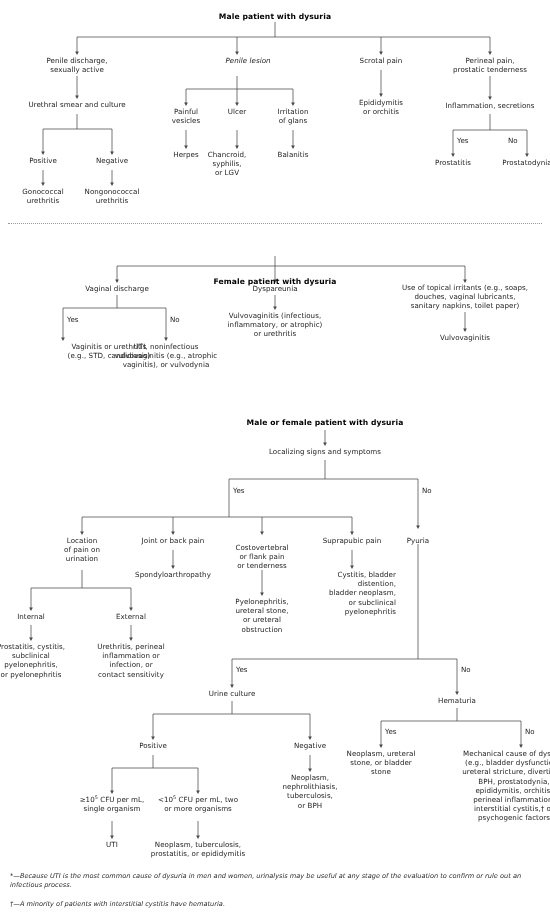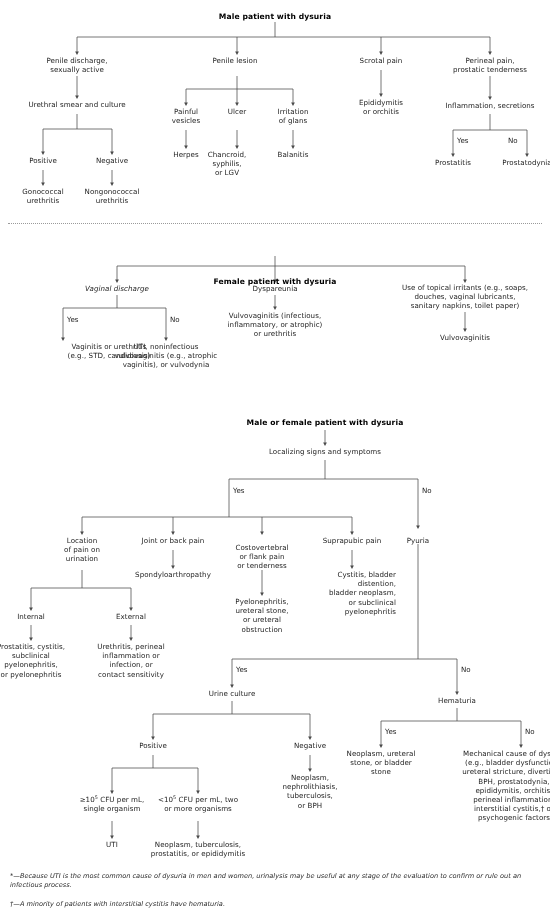--- a/index.html
+++ b/index.html
@@ -179,21 +179,21 @@
   <div class="node ctr" style="left:77px;top:56px;width:120px;">Penile discharge,
 sexually active</div>
   <div class="node ctr" style="left:77px;top:100px;width:150px;">Urethral smear and culture</div>
   <div class="node ctr" style="left:43px;top:156px;width:60px;">Positive</div>
   <div class="node ctr" style="left:112px;top:156px;width:60px;">Negative</div>
   <div class="node ctr" style="left:43px;top:187px;width:86px;">Gonococcal
 urethritis</div>
   <div class="node ctr" style="left:112px;top:187px;width:100px;">Nongonococcal
 urethritis</div>
 
-  <div class="node ctr" style="left:235px;top:56px;width:100px;">Penile lesion</div>
+  <div class="node ctr" style="left:248px;top:56px;width:100px;font-style:italic;">Penile lesion</div>
   <div class="node ctr" style="left:186px;top:107px;width:60px;">Painful
 vesicles</div>
   <div class="node ctr" style="left:237px;top:107px;width:60px;">Ulcer</div>
   <div class="node ctr" style="left:293px;top:107px;width:66px;">Irritation
 of glans</div>
   <div class="node ctr" style="left:186px;top:150px;width:60px;">Herpes</div>
   <div class="node ctr" style="left:227px;top:150px;width:66px;">Chancroid,
 syphilis,
 or LGV</div>
   <div class="node ctr" style="left:293px;top:150px;width:66px;">Balanitis</div>
@@ -207,21 +207,21 @@
   <div class="node ctr" style="left:490px;top:101px;width:130px;">Inflammation, secretions</div>
   <div class="lbl" style="left:457px;top:136px;">Yes</div>
   <div class="lbl" style="left:508px;top:136px;">No</div>
   <div class="node ctr" style="left:453px;top:158px;width:70px;">Prostatitis</div>
   <div class="node ctr" style="left:527px;top:158px;width:70px;">Prostatodynia</div>
 
   <div class="divider" style="top:223px;"></div>
 
   <div class="title" style="left:275px;top:245px;margin-top:32px;">Female patient with dysuria</div>
 
-  <div class="node ctr" style="left:117px;top:284px;width:110px;font-style:italic;">Vaginal discharge</div>
+  <div class="node ctr" style="left:117px;top:284px;width:110px;">Vaginal discharge</div>
   <div class="lbl" style="left:67px;top:315px;">Yes</div>
   <div class="lbl" style="left:170px;top:315px;">No</div>
   <div class="node ctr" style="left:63px;top:342px;width:124px;margin-left:46px;">Vaginitis or urethritis
 (e.g., STD, candidiasis)</div>
   <div class="node ctr" style="left:166px;top:342px;width:132px;">UTI, noninfectious
 vulvovaginitis (e.g., atrophic
 vaginitis), or vulvodynia</div>
 
   <div class="node ctr" style="left:275px;top:284px;width:100px;">Dyspareunia</div>
   <div class="node ctr" style="left:275px;top:311px;width:132px;">Vulvovaginitis (infectious,

